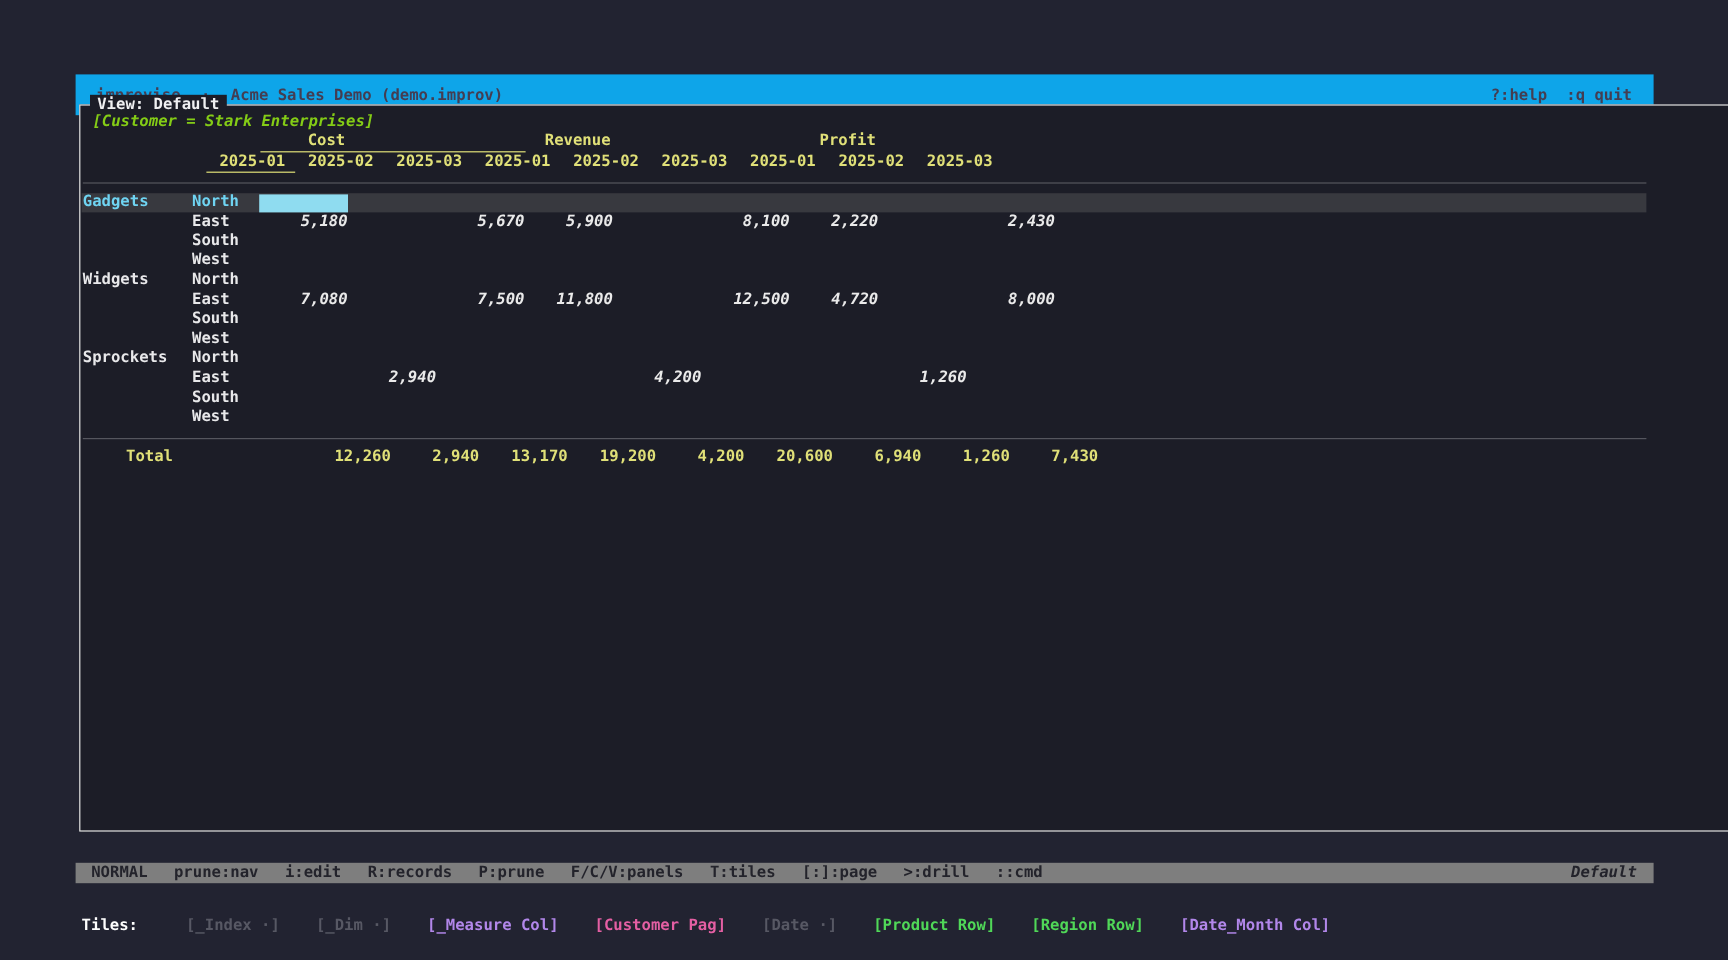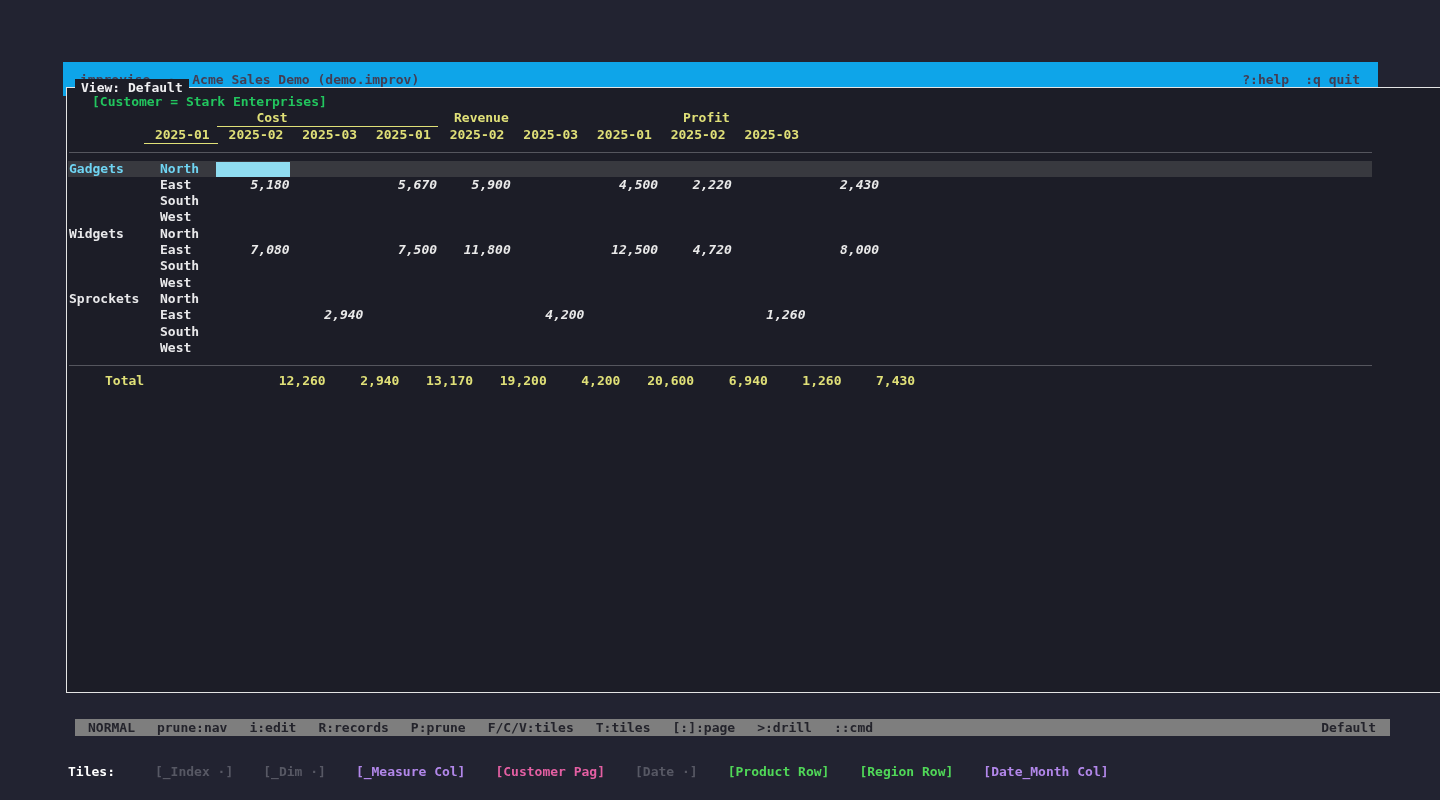--- a/index.html
+++ b/index.html
@@ -32,31 +32,31 @@
     border:1px solid #e4e4e4;
     background:#1c1d27;
   }
   .panel-title {
     position:absolute; left:8px; top:-9px;
     background:#1c1d27; padding:0 6px;
     color:#f0f0f2; line-height:17px; white-space:nowrap;
   }
 
   .row { position:absolute; left:1px; height:17px; line-height:16.3px; display:flex; white-space:pre; }
-  .filter-row { top:6px; padding-left:24px; color:#22c55e; }
+  .filter-row { top:6px; padding-left:9px; color:#84cc16;font-style:italic; }
 
   .c-prod   { width:92px; }
   .c-reg    { width:56px; }
   .c-num    { width:73.7px; text-align:right; }
   .c-group  { width:221.1px; display:flex; }
   .c-group .glabel { width:73.7px; text-align:right; padding-right:3px; }
 
   .hdr { color:#e0e078; }
   .group-row { top:22px; padding-left:149px; }
-  .month-row { top:38.5px; padding-left:76px; }
+  .month-row { top:38.5px; padding-left:76px;margin-left:28px; }
   .u { border-bottom:1px solid #e0e078; }
   .month-row .c-num { padding-right:8px; }
 
   .sep-line { position:absolute; left:2px; width:1303px; height:0; border-top:1px solid #55565e; }
   .sep1 { top:64px; }
   .sep2 { top:277px; }
 
   #data-rows { position:absolute; left:0; top:72.5px; width:1308px; }
   .data-row { position:relative; left:1px; height:16.33px; line-height:16.33px; display:flex; }
   .data-row.selected { background:#38393f; width:1304px;align-items:flex-end; }
@@ -75,28 +75,28 @@
   }
   .tiles-label { color:#ffffff; margin-right:40px; }
   .tile { margin-right:30px; }
   .tile.dim    { color:#575864; }
   .tile.purple { color:#b287ea; }
   .tile.pink   { color:#e45fa3; }
   .tile.green  { color:#50d858; }
 
   
   .statusbar {
-    position:absolute; left:12px; top:657px; width:1315px; height:17px;
+    position:absolute; left:0; top:657px; width:1315px; height:17px;
     background:#7e7e7e; color:#23232b;
     display:flex; align-items:center; justify-content:space-between;
     line-height:17px;
   }
   .status-left { padding-left:13px; display:flex; }
   .status-left .hint { margin-right:22px; }
-  .status-right { padding-right:14px; }
+  .status-right { padding-right:14px;font-style:italic; }
 </style>
 </head>
 <body>
 
 <div id="app">
 
   <div class="topbar">
     <div class="topbar-left">
         <span>improvise</span>
         <span class="sep">·</span>
@@ -132,21 +132,21 @@
           <span class="c-num val"></span>
         </div>
         <div class="data-row">
           <span class="c-prod"></span>
           <span class="c-reg">East</span>
           <span class="c-num val">5,180</span>
           <span class="c-num val"></span>
           <span class="c-num val">5,670</span>
           <span class="c-num val">5,900</span>
           <span class="c-num val"></span>
-          <span class="c-num val">4,500</span>
+          <span class="c-num val">8,100</span>
           <span class="c-num val">2,220</span>
           <span class="c-num val"></span>
           <span class="c-num val">2,430</span>
         </div>
         <div class="data-row">
           <span class="c-prod"></span>
           <span class="c-reg">South</span>
           <span class="c-num val"></span>
           <span class="c-num val"></span>
           <span class="c-num val"></span>
@@ -287,21 +287,21 @@
     <span class="tiles-label">Tiles:</span>
   <span class="tile dim">[_Index ·]</span><span class="tile dim">[_Dim ·]</span><span class="tile purple">[_Measure Col]</span><span class="tile pink">[Customer Pag]</span><span class="tile dim">[Date ·]</span><span class="tile green">[Product Row]</span><span class="tile green">[Region Row]</span><span class="tile purple">[Date_Month Col]</span></div>
 
   <div class="statusbar">
     <div class="status-left" id="status-left">
       <span class="hint">NORMAL</span>
     <span class="hint">prune:nav</span>
         <span class="hint">i:edit</span>
         <span class="hint">R:records</span>
         <span class="hint">P:prune</span>
-        <span class="hint">F/C/V:tiles</span>
+        <span class="hint">F/C/V:panels</span>
         <span class="hint">T:tiles</span>
         <span class="hint">[:]:page</span>
         <span class="hint">&gt;:drill</span>
         <span class="hint">::cmd</span>
       </div>
     <div class="status-right">Default</div>
   </div>
 
 </div>
 

